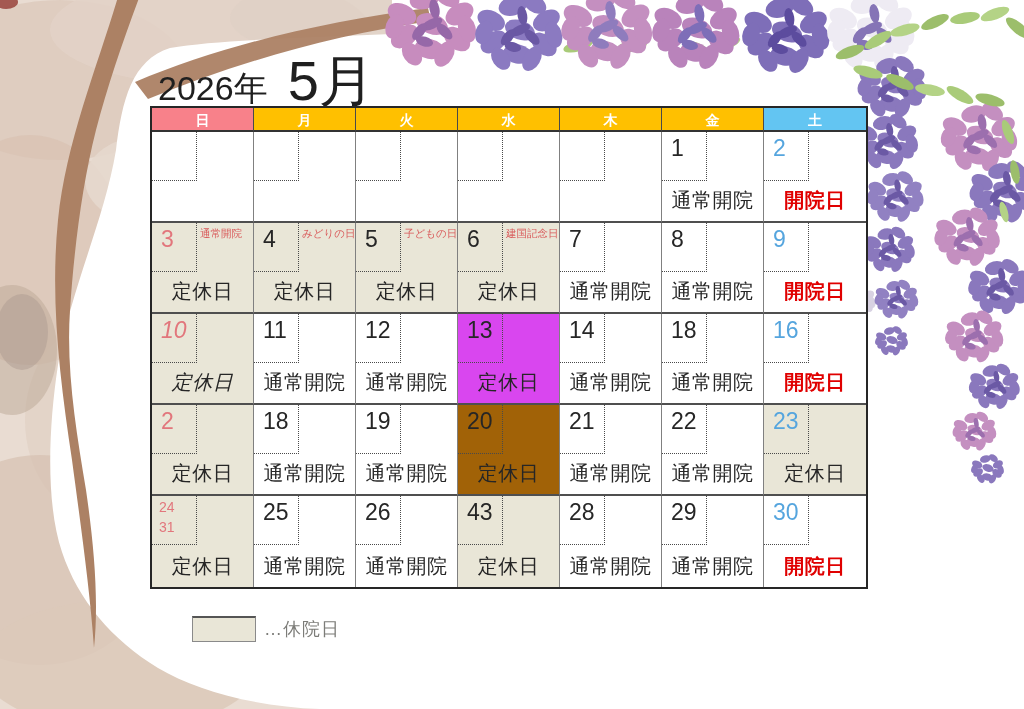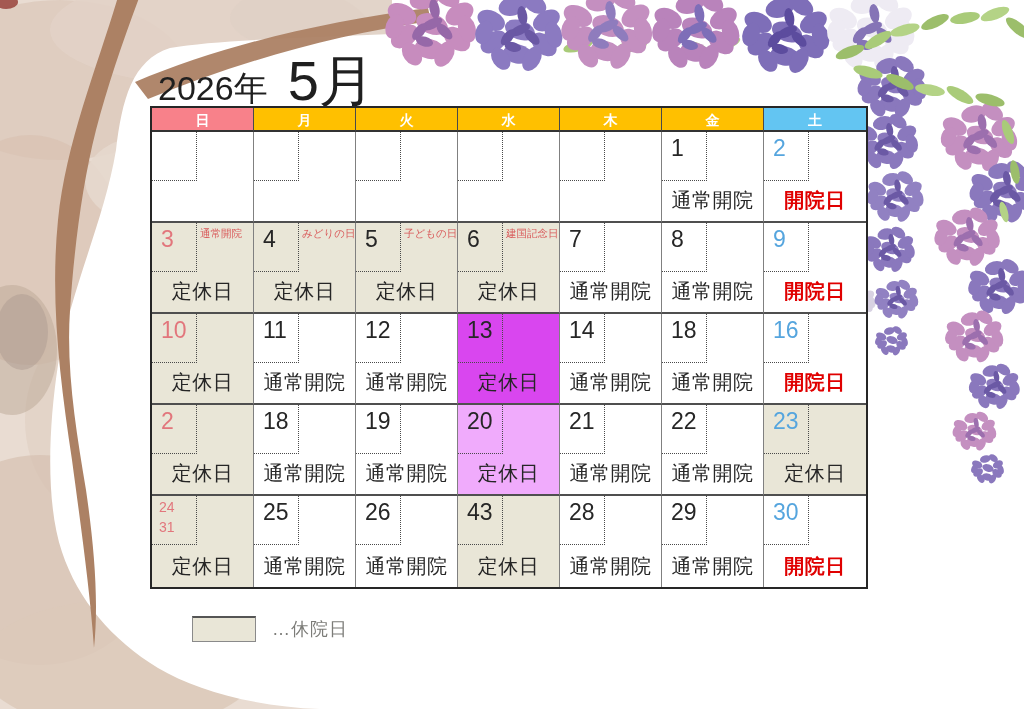--- a/index.html
+++ b/index.html
@@ -46,21 +46,21 @@
     position:absolute;left:48px;top:4px;font-size:10.5px;
     color:var(--holiday);white-space:nowrap;
   }
   .status{
     position:absolute;bottom:7px;left:0;width:100%;text-align:center;
     font-size:20px;color:var(--ink);letter-spacing:0.5px;
   }
   .s-open{color:var(--open-red);font-weight:bold;}
 
   
-  .legend{left:192px;top:616px;display:flex;align-items:center;gap:8px;}
+  .legend{left:192px;top:616px;display:flex;align-items:center;}
   .legend-swatch{
     width:64px;height:26px;box-sizing:border-box;
     border:1px solid #8a8a8a;border-top:2px solid #555;
   }
   .legend-label{font-size:18px;color:#7C7C78;margin-left:8px;letter-spacing:1px;}
 </style>
 </head>
 <body>
 
 <svg id="bg" width="1024" height="709" viewBox="0 0 1024 709">
@@ -331,21 +331,21 @@
           <div class="date d-black">8</div>
         </div>
         <div class="status s-normal">通常開院</div>
       </div>
       <div class="cell">
         <div class="datebox">
           <div class="date d-blue">9</div>
         </div>
         <div class="status s-open">開院日</div>
       </div>
-      <div class="cell" style="background: rgb(233, 230, 215);">
+      <div class="cell" style="background: rgb(233, 230, 215); font-style: italic;">
         <div class="datebox">
           <div class="date d-red">10</div>
         </div>
         <div class="status s-normal">定休日</div>
       </div>
       <div class="cell">
         <div class="datebox">
           <div class="date d-black">11</div>
         </div>
         <div class="status s-normal">通常開院</div>
@@ -391,21 +391,21 @@
           <div class="date d-black">18</div>
         </div>
         <div class="status s-normal">通常開院</div>
       </div>
       <div class="cell">
         <div class="datebox">
           <div class="date d-black">19</div>
         </div>
         <div class="status s-normal">通常開院</div>
       </div>
-      <div class="cell" style="background: #f0abfc;">
+      <div class="cell" style="background: #a16207;">
         <div class="datebox">
           <div class="date d-black">20</div>
         </div>
         <div class="status s-normal">定休日</div>
       </div>
       <div class="cell">
         <div class="datebox">
           <div class="date d-black">21</div>
         </div>
         <div class="status s-normal">通常開院</div>

